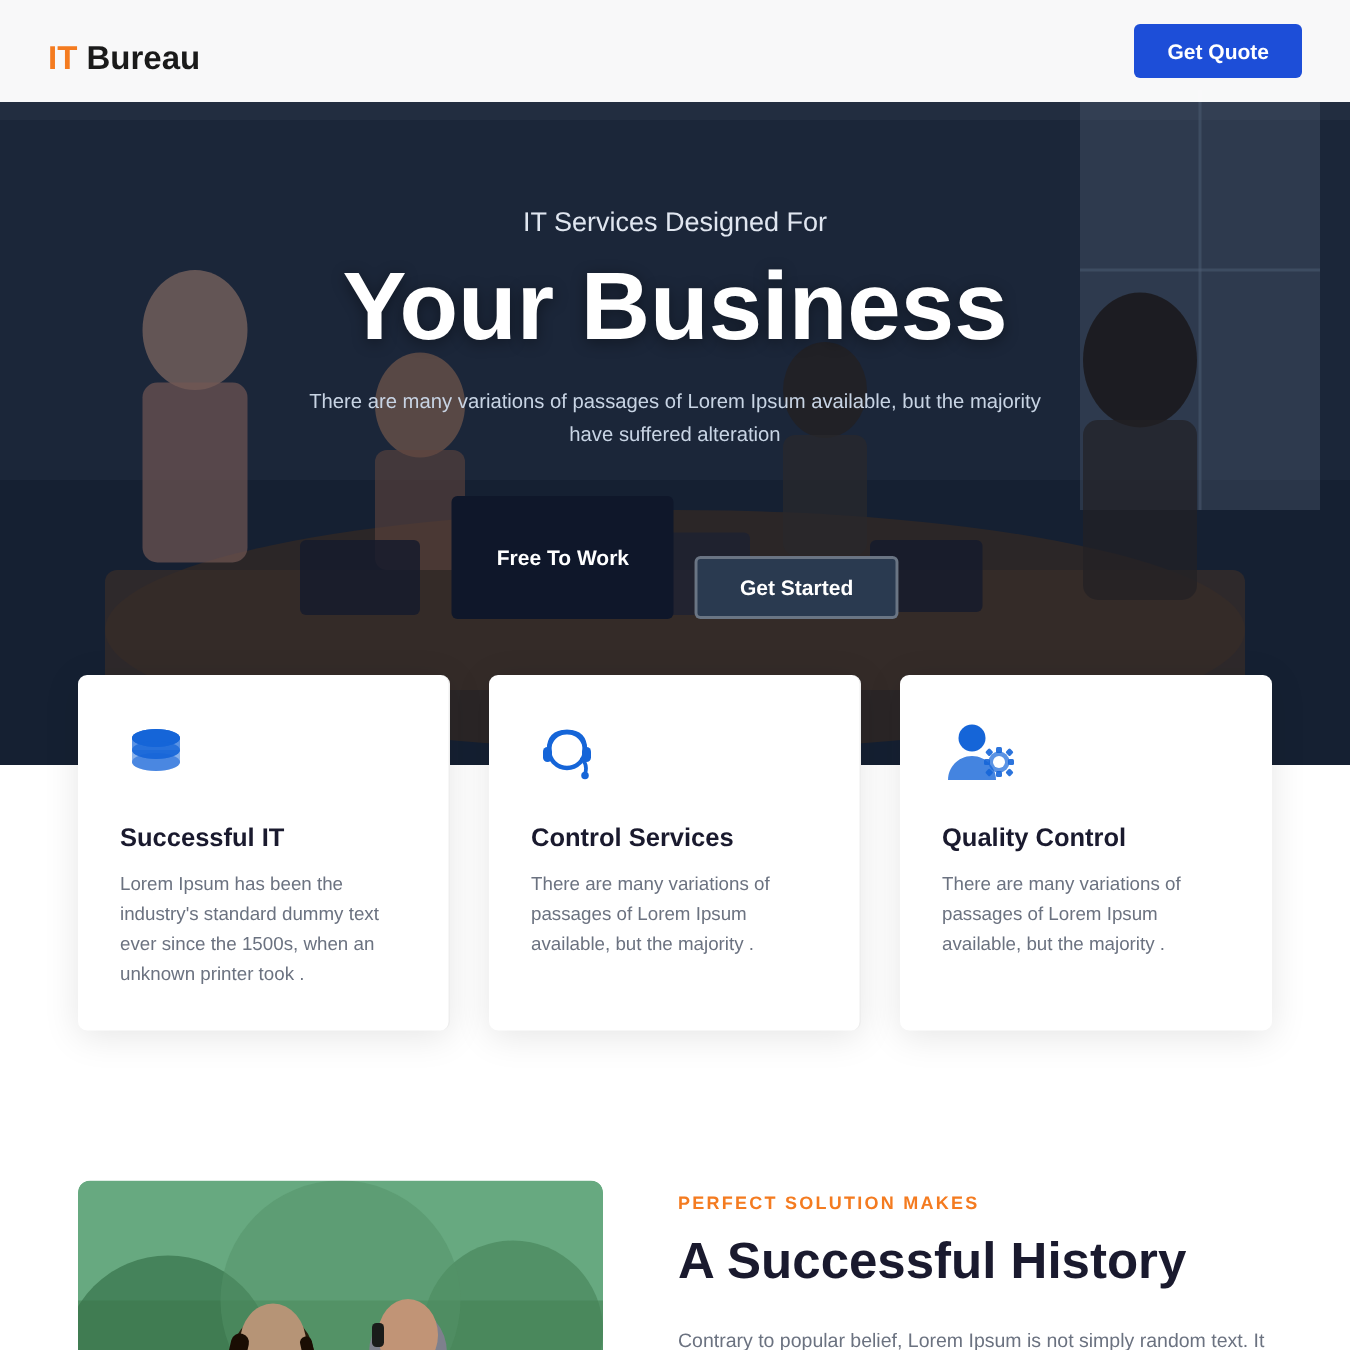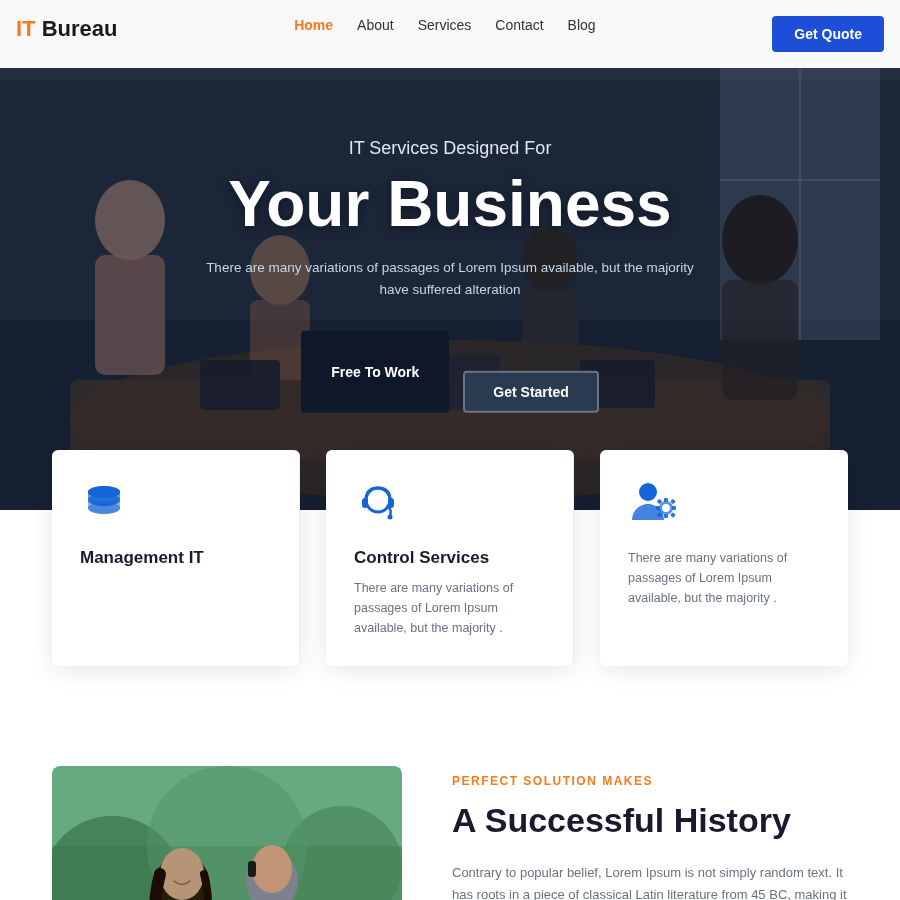--- a/index.html
+++ b/index.html
@@ -4,23 +4,23 @@
   <style>
     * { margin: 0; padding: 0; box-sizing: border-box; }
     body { font-family: 'Segoe UI', Arial, sans-serif; width: 900px; overflow-x: hidden; }
 
     
     .navbar {
       position: absolute;
       top: 0; left: 0; right: 0;
       z-index: 10;
       display: flex;
-      align-items: flex-start;
+      align-items: flex-end;
       justify-content: space-between;
-      padding: 16px 16px;
+      padding: 16px 32px;
       background: rgba(255,255,255,0.97);
     }
     .navbar-logo {
       font-size: 22px;
       font-weight: 700;
       color: #1a1a1a;
     }
     .navbar-logo span { color: #f47b20; }
     .navbar-links {
       display: flex;
@@ -205,27 +205,20 @@
       margin-bottom: 22px;
     }
   </style>
 </head>
 <body>
 
 <nav class="navbar">
   <div class="navbar-logo">
     <span>IT</span><span style="color:#1a1a1a;"> Bureau</span>
   </div>
-  <ul class="navbar-links">
-    <li><a href="#" class="active">Home</a></li>
-    <li><a href="#">About</a></li>
-    <li><a href="#">Services</a></li>
-    <li><a href="#">Contact</a></li>
-    <li><a href="#">Blog</a></li>
-  </ul>
   <button class="navbar-cta">Get Quote</button>
 </nav>
 
 <section class="hero">
   <div class="hero-bg"></div>
 
   <div style="position:absolute;top:0;left:0;width:100%;height:100%;overflow:hidden;">
     <svg width="900" height="510" viewBox="0 0 900 510" xmlns="http://www.w3.org/2000/svg" style="position:absolute;top:0;left:0;">
 
       <rect width="900" height="510" fill="#2a3548"></rect>
@@ -277,21 +270,22 @@
     <div class="service-icon icon-db">
       <svg width="48" height="48" viewBox="0 0 48 48" fill="none" xmlns="http://www.w3.org/2000/svg">
         <ellipse cx="24" cy="12" rx="16" ry="6" fill="#1565d8"></ellipse>
         <path d="M8 12v8c0 3.314 7.163 6 16 6s16-2.686 16-6v-8" fill="#1565d8" opacity="0.7"></path>
         <path d="M8 20v8c0 3.314 7.163 6 16 6s16-2.686 16-6v-8" fill="#1565d8" opacity="0.5"></path>
         <ellipse cx="24" cy="12" rx="16" ry="6" fill="#1565d8" opacity="0.9"></ellipse>
         <ellipse cx="24" cy="20" rx="16" ry="6" fill="#1565d8" opacity="0.75"></ellipse>
         <ellipse cx="24" cy="28" rx="16" ry="6" fill="#1565d8" opacity="0.55"></ellipse>
       </svg>
     </div>
-    <h3>Management IT</h3>
+    <h3>Successful IT</h3>
+    <p>Lorem Ipsum has been the industry's standard dummy text ever since the 1500s, when an unknown printer took .</p>
   </div>
 
   <div class="service-card">
     <div class="service-icon icon-support">
       <svg width="48" height="48" viewBox="0 0 48 48" fill="none" xmlns="http://www.w3.org/2000/svg">
 
         <circle cx="24" cy="20" r="12" stroke="#1565d8" stroke-width="3" fill="none"></circle>
 
         <path d="M12 20 Q12 8 24 8 Q36 8 36 20" stroke="#1565d8" stroke-width="3" fill="none"></path>
 
@@ -319,20 +313,21 @@
         <rect x="36" y="18" width="4" height="4" rx="1" fill="#1565d8" opacity="0.9"></rect>
         <rect x="36" y="34" width="4" height="4" rx="1" fill="#1565d8" opacity="0.9"></rect>
         <rect x="28" y="26" width="4" height="4" rx="1" fill="#1565d8" opacity="0.9"></rect>
         <rect x="44" y="26" width="4" height="4" rx="1" fill="#1565d8" opacity="0.9"></rect>
         <rect x="29.5" y="19.5" width="4" height="4" rx="1" fill="#1565d8" opacity="0.9" transform="rotate(45 31.5 21.5)"></rect>
         <rect x="43" y="19.5" width="4" height="4" rx="1" fill="#1565d8" opacity="0.9" transform="rotate(45 45 21.5)"></rect>
         <rect x="29.5" y="33" width="4" height="4" rx="1" fill="#1565d8" opacity="0.9" transform="rotate(45 31.5 35)"></rect>
         <rect x="43" y="33" width="4" height="4" rx="1" fill="#1565d8" opacity="0.9" transform="rotate(45 45 35)"></rect>
       </svg>
     </div>
+    <h3>Quality Control</h3>
     <p>There are many variations of passages of Lorem Ipsum available, but the majority .</p>
   </div>
 </div>
 
 <section class="about-section">
   <div class="about-image">
     <svg width="350" height="280" viewBox="0 0 350 280" xmlns="http://www.w3.org/2000/svg" style="display:block;border-radius:8px;">
 
       <rect width="350" height="280" fill="#5a9e6f"></rect>
 

